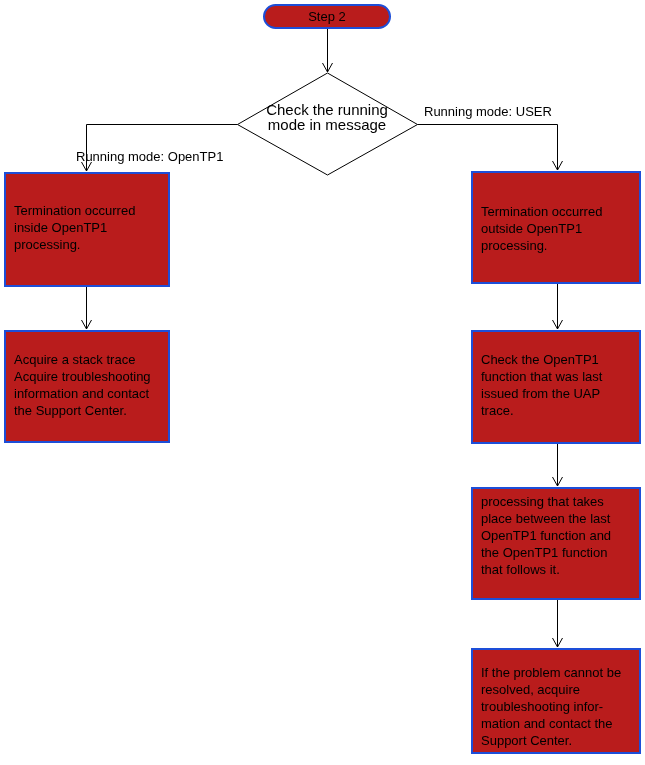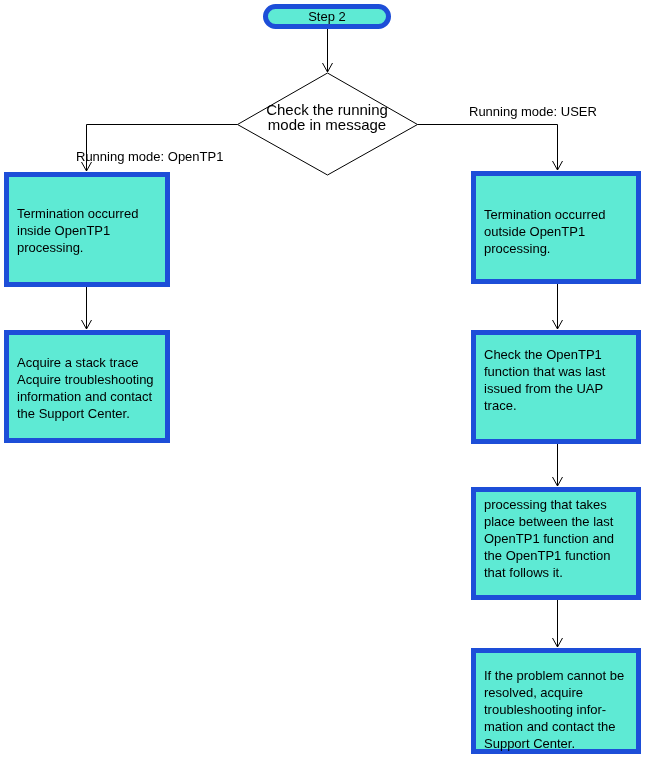--- a/index.html
+++ b/index.html
@@ -13,59 +13,59 @@
     overflow: hidden;
   }
   #wires {
     position: absolute;
     left: 0; top: 0;
     z-index: 0;
   }
   .node {
     position: absolute;
     box-sizing: border-box;
-    border: 5px solid #1d4ed8;
-    background: #5eead4;
+    border: 2px solid #1d4ed8;
+    background: #b91c1c;
     font-size: 13px;
     line-height: 17px;
     z-index: 1;
   }
   .terminator {
     left: 263px; top: 4px;
     width: 128px; height: 25px;
     border-radius: 13px;
     display: flex;
     align-items: center;
     justify-content: center;
   }
   .process { padding-left: 8px; padding-right: 4px; }
   .lbox1 { left: 4px;   top: 172px; width: 166px; height: 115px; padding-top: 28px; }
   .lbox2 { left: 4px;   top: 330px; width: 166px; height: 113px; padding-top: 19px; }
   .rbox1 { left: 471px; top: 171px; width: 170px; height: 113px; padding-top: 30px; }
-  .rbox2 { left: 471px; top: 330px; width: 170px; height: 114px; padding-top: 11px; }
+  .rbox2 { left: 471px; top: 330px; width: 170px; height: 114px; padding-top: 19px; }
   .rbox3 { left: 471px; top: 487px; width: 170px; height: 113px; padding-top: 4px; }
   .rbox4 { left: 471px; top: 648px; width: 170px; height: 106px; padding-top: 14px; }
   .diamond-label {
     position: absolute;
     left: 252px; top: 102px;
     width: 150px;
     text-align: center;
     font-size: 15px;
     line-height: 15px;
     z-index: 1;
   }
   .edge-label {
     position: absolute;
     font-size: 13px;
     line-height: 15px;
     white-space: nowrap;
     z-index: 1;
   }
   .edge-label.left  { left: 76px;  top: 104px; margin-top: 45px; }
-  .edge-label.right { left: 424px; top: 104px; margin-left: 45px; }
+  .edge-label.right { left: 424px; top: 104px; }
 </style>
 </head>
 <body>
 
 <div id="canvas">
 
   <svg id="wires" width="645" height="765" viewBox="0 0 645 765" stroke="#000000" stroke-width="1" fill="none">
 
     <line x1="327.5" y1="29" x2="327.5" y2="72"></line>
     <path d="M 322.5 63 L 327.5 72 L 332.5 63"></path>

